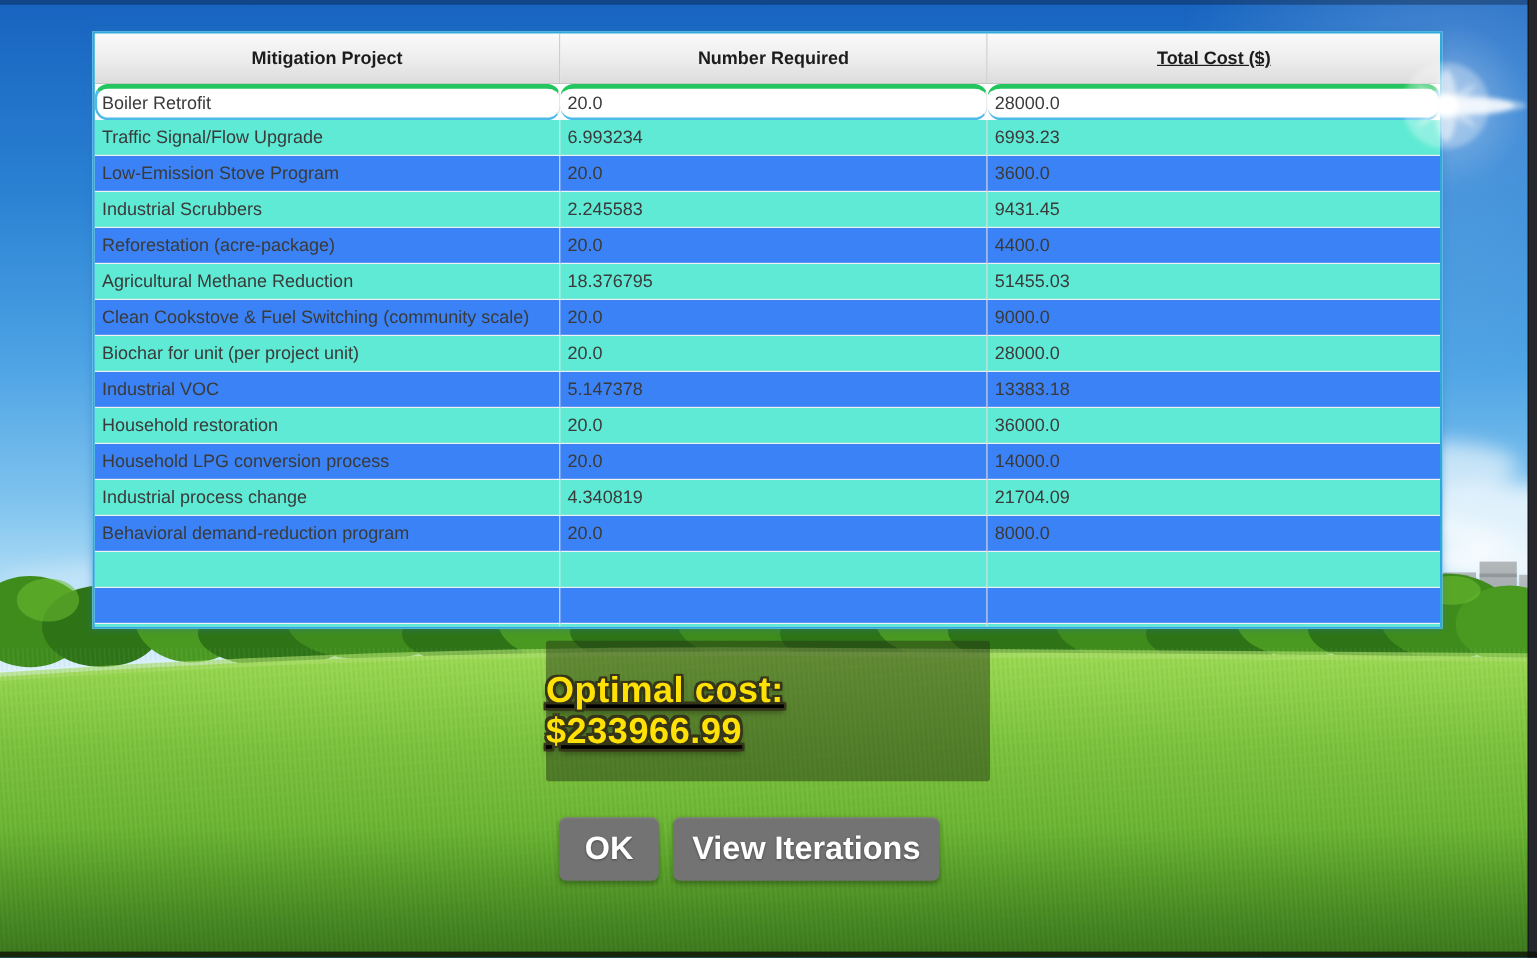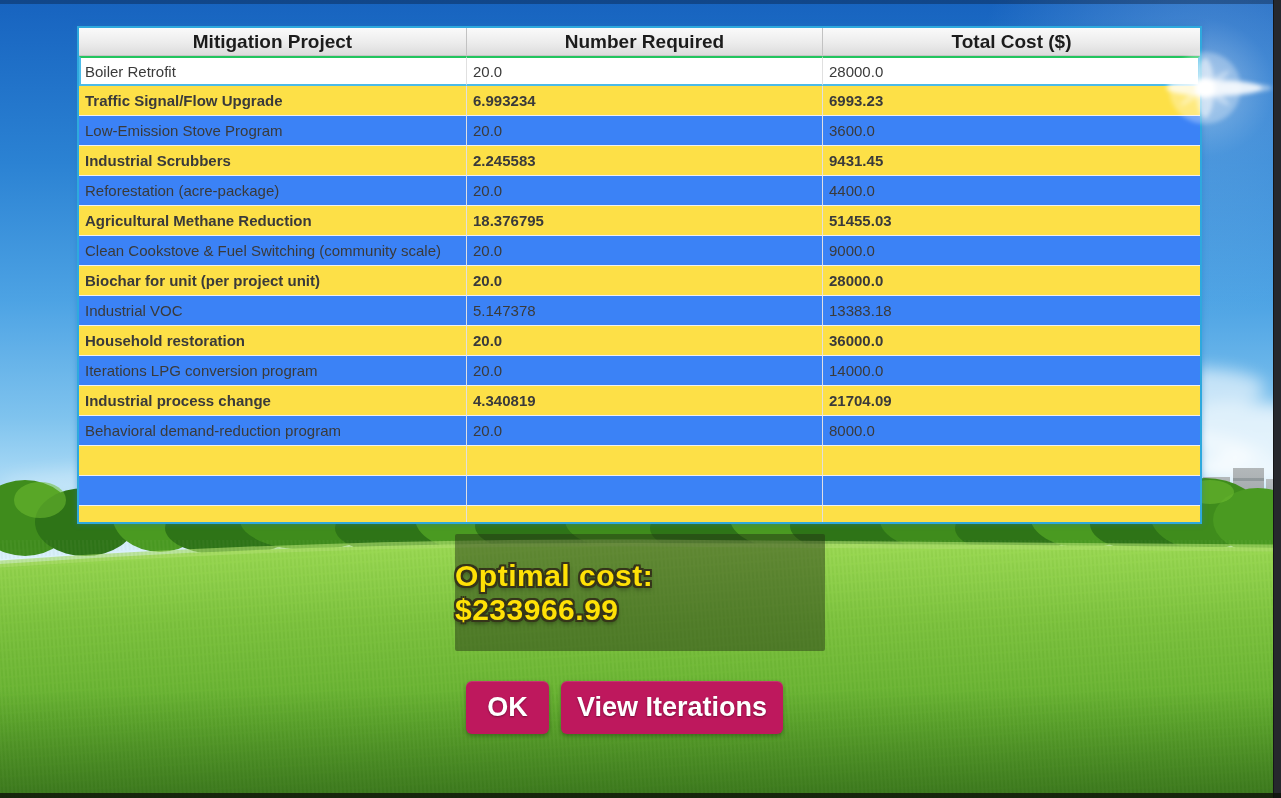--- a/index.html
+++ b/index.html
@@ -13,63 +13,63 @@
 
   
   .table-window{
     position:absolute;left:77px;top:26px;width:1125px;height:498px;
     box-sizing:border-box;border:2px solid #2ea9dd;background:#fff;
     overflow:hidden;z-index:10;
     box-shadow:0 0 6px rgba(40,120,190,.45);
   }
   table.grid{width:100%;table-layout:fixed;border-collapse:separate;border-spacing:0;}
   .grid th{
-    height:28px;box-sizing:border-box;
+    height:42px;box-sizing:border-box;
     background:linear-gradient(#fafafa,#ececec 55%,#dcdcdc);
-    font-size:19px;font-weight:bold;color:#1c1c1c;text-align:center;
+    font-size:15px;font-weight:bold;color:#1c1c1c;text-align:center;
     border-right:1px solid #c2c2c2;border-bottom:1px solid #c6c6c6;
     white-space:nowrap;overflow:hidden;
   }
-  .grid th:last-child{border-right:none;}
+  .grid th:last-child{border-right:none;text-decoration:underline;}
   .grid td{
     height:30px;box-sizing:border-box;padding:0 0 0 6px;
     font-size:15px;color:#3a3a3a;background:#3b82f6;
     border-right:1px solid #e0e0e0;border-bottom:1px solid #f0f0f0;
     white-space:nowrap;overflow:hidden;
   }
   .grid td:last-child{border-right:none;}
-  .grid tr.alt td{background:#fde047;font-weight:bold;}
+  .grid tr.alt td{background:#5eead4;}
   .grid tr.selected td{
     background:#fff;
-    border-top:2px solid #22c55e;border-bottom:2px solid #4cbbe8;
+    border-top:4px solid #22c55e;border-bottom:2px solid #4cbbe8;border-radius:11px;
   }
   .grid tr.selected td:first-child{border-left:2px solid #4cbbe8;padding-left:4px;}
   .grid tr.selected td:last-child{border-right:2px solid #4cbbe8;}
 
   
   .optimal-panel{
     position:absolute;left:455px;top:534px;width:370px;height:117px;
     background:rgba(33,48,20,.47);border-radius:2px;z-index:20;
-    display:flex;align-items:center;justify-content:center;
+    display:flex;align-items:center;justify-content:center;text-decoration:underline;
   }
   .optimal-text{
     font-size:30px;font-weight:bold;color:#ffe106;letter-spacing:.5px;
     text-shadow:
       -2px -2px 0 #35351a, 2px -2px 0 #35351a,
       -2px  2px 0 #35351a, 2px  2px 0 #35351a,
       -2px  0   0 #35351a, 2px  0   0 #35351a,
        0   -2px 0 #35351a, 0    2px 0 #35351a,
        0    3px 5px rgba(0,0,0,.55);
   }
 
   
   .action-buttons{position:absolute;left:466px;top:681px;display:flex;gap:12px;z-index:20;}
   .btn{
     height:53px;border:none;border-radius:6px;cursor:pointer;
-    background:#be185d;color:#fff;font-family:"Liberation Sans",sans-serif;
+    background:#737373;color:#fff;font-family:"Liberation Sans",sans-serif;
     font-size:27px;font-weight:bold;
     text-shadow:0 1px 2px rgba(0,0,0,.4);
     box-shadow:inset 0 1px 0 rgba(255,255,255,.12), 0 2px 4px rgba(0,0,0,.3);
   }
   .btn-ok{width:83px;}
   .btn-vi{width:222px;}
 
   
   .edge-top{position:absolute;left:0;top:0;width:100%;height:4px;background:rgba(6,18,36,.35);z-index:40;pointer-events:none;}
   .edge-right{position:absolute;right:0;top:0;width:7px;height:100%;background:#26282d;border-left:1px solid rgba(0,0,0,.45);z-index:40;pointer-events:none;}
@@ -238,21 +238,21 @@
       <td>Industrial VOC</td>
       <td>5.147378</td>
       <td>13383.18</td>
     </tr>
           <tr class="alt">
       <td>Household restoration</td>
       <td>20.0</td>
       <td>36000.0</td>
     </tr>
           <tr>
-      <td>Iterations LPG conversion program</td>
+      <td>Household LPG conversion process</td>
       <td>20.0</td>
       <td>14000.0</td>
     </tr>
           <tr class="alt">
       <td>Industrial process change</td>
       <td>4.340819</td>
       <td>21704.09</td>
     </tr>
           <tr>
       <td>Behavioral demand-reduction program</td>

